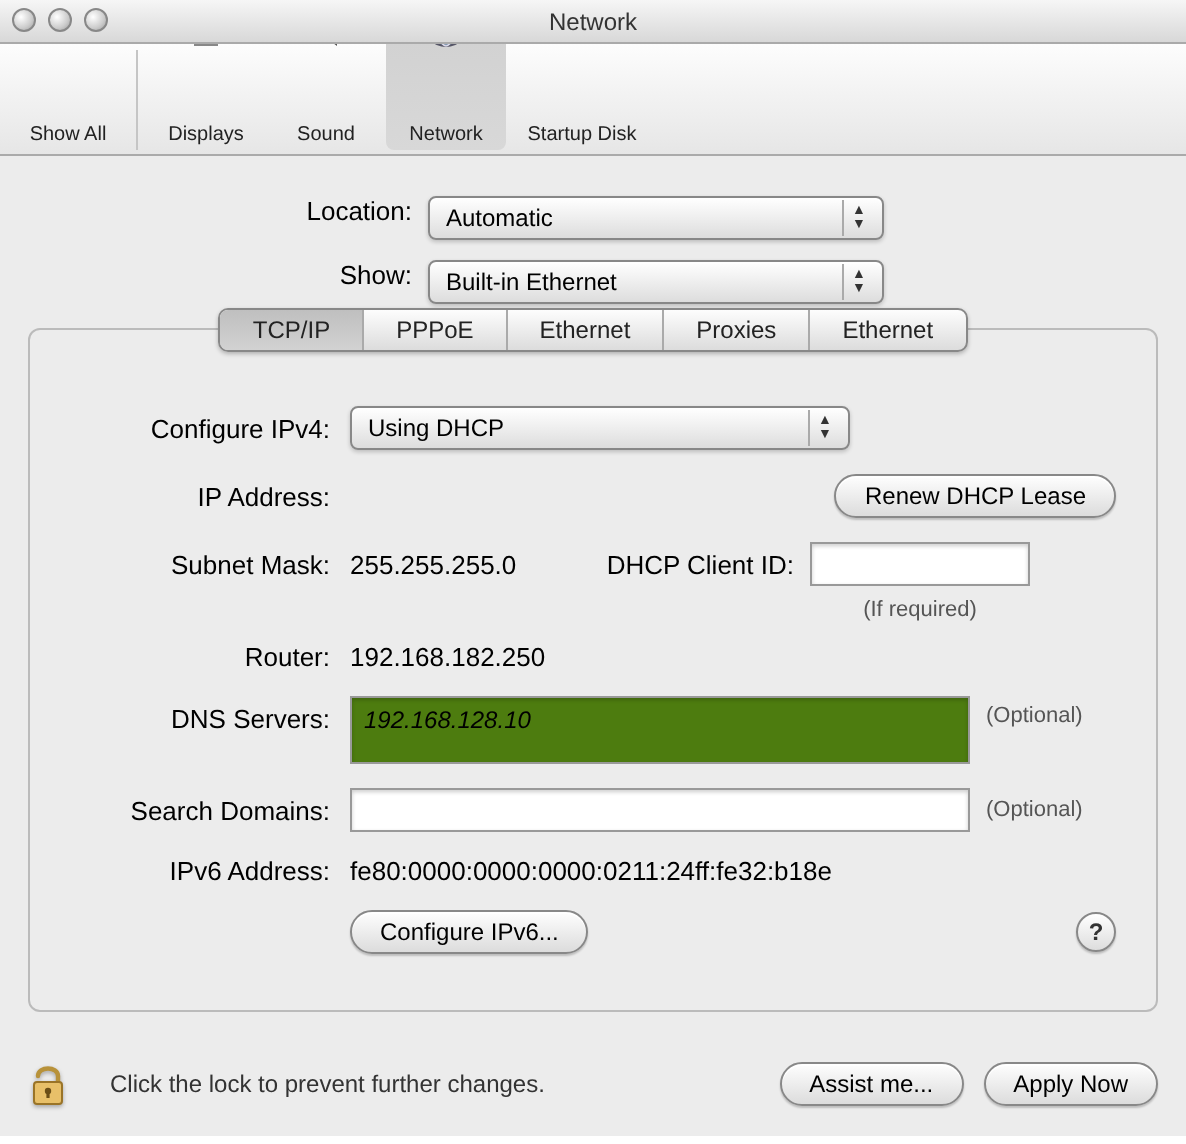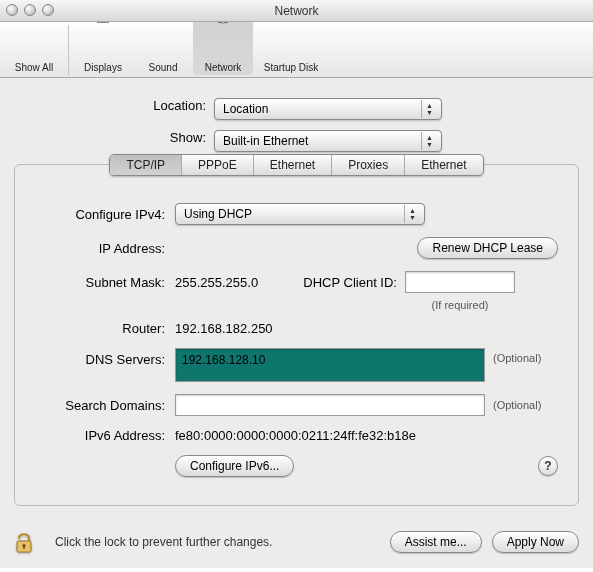--- a/index.html
+++ b/index.html
@@ -98,23 +98,24 @@
   .row { display:flex; align-items:center; margin: 12px 0; }
   .row .k { width: 140px; text-align:right; padding-right:10px; font-size:13px; }
   .row .v { font-size:13px; }
   .aq-select.small { flex:0 0 250px; }
   .aq-input {
     background:#fff; border:1px solid #999; border-radius:0;
     height:22px; padding:0 6px; font-size:12px;
     box-shadow: inset 0 1px 2px rgba(0,0,0,0.2);
   }
   .aq-textarea {
-    background:#0f766e; border:1px solid #999;
+    background:#4d7c0f; border:1px solid #999;
     padding:4px 6px; font-size:12px;
     box-shadow: inset 0 1px 2px rgba(0,0,0,0.2);
+    font-style: italic;
   }
   .pushbtn {
     background: linear-gradient(#fefefe,#dcdcdc);
     border:1px solid #888; border-radius:11px;
     padding: 3px 14px; font-size:12px; line-height:14px;
     box-shadow: 0 1px 1px rgba(0,0,0,0.2), inset 0 1px 0 #fff;
     display:inline-block;
   }
   .helpbtn {
     width:20px; height:20px; border-radius:50%;
@@ -197,21 +198,21 @@
     </div>
     <div class="lbl">Startup Disk</div>
   </div>
 </div>
 
 <div class="body">
 
   <div class="formrow">
     <div class="lab">Location:</div>
     <div class="aq-select">
-      <span>Location</span>
+      <span>Automatic</span>
       <span class="arrows">▲<br>▼</span>
     </div>
   </div>
 
   <div class="formrow">
     <div class="lab">Show:</div>
     <div class="aq-select">
       <span>Built-in Ethernet</span>
       <span class="arrows">▲<br>▼</span>
     </div>

